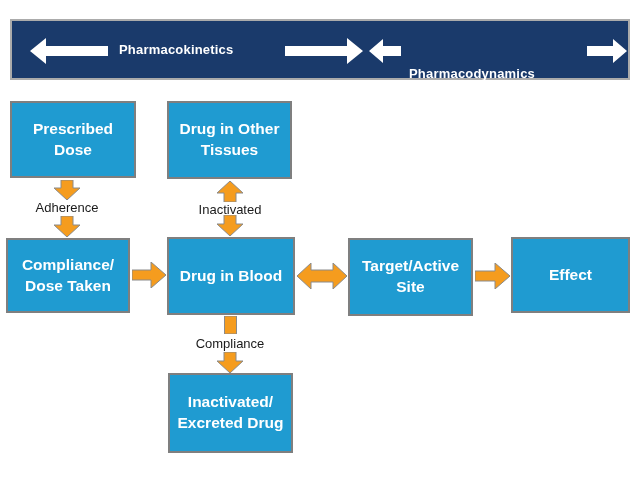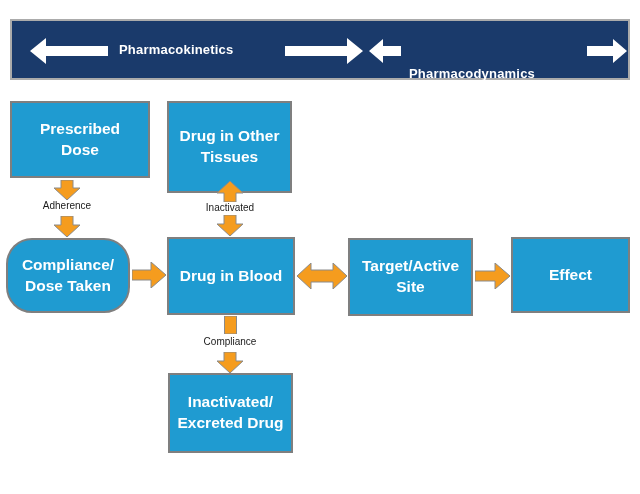--- a/index.html
+++ b/index.html
@@ -51,21 +51,21 @@
   .oarrow polygon, .oarrow rect {
     fill: var(--arrow-fill, #F59C1E);
     stroke: var(--arrow-outline, #8a8a8a);
     stroke-width: 1;
   }
 
   
   .flabel {
     position: absolute;
     color: var(--label-text, #1A1A1A);
-    font-size: 10px;
+    font-size: 13px;
     text-align: center;
     white-space: nowrap;
   }
 </style>
 </head>
 <body>
 
 <div class="canvas">
 
   <div class="title-bar">
@@ -78,27 +78,27 @@
     </svg>
     <svg class="harrow" style="left:357px; top:18px;" width="32" height="24" viewBox="0 0 32 24">
       <polygon points="0,12 14,0 14,7 32,7 32,17 14,17 14,24"></polygon>
     </svg>
     <span class="htext" style="left:397px;margin-top:24px;">Pharmacodynamics</span>
     <svg class="harrow" style="left:575px; top:18px;" width="40" height="24" viewBox="0 0 40 24">
       <polygon points="40,12 26,0 26,7 0,7 0,17 26,17 26,24"></polygon>
     </svg>
   </div>
 
-  <div class="pbox" style="left:10px;  top:101px; width:140px; height:77px;">Prescribed
+  <div class="pbox" style="left:10px;  top:101px; width:126px; height:77px;">Prescribed
 Dose</div>
 
-  <div class="pbox" style="left:167px; top:101px; width:125px; height:92px;">Drug in Other
+  <div class="pbox" style="left:167px; top:101px; width:125px; height:78px;">Drug in Other
 Tissues</div>
 
-  <div class="pbox" style="left:6px;   top:238px; width:124px; height:75px;border-radius:26px;">Compliance/
+  <div class="pbox" style="left:6px;   top:238px; width:124px; height:75px;">Compliance/
 Dose Taken</div>
 
   <div class="pbox" style="left:167px; top:237px; width:128px; height:78px;">Drug in Blood</div>
 
   <div class="pbox" style="left:348px; top:238px; width:125px; height:78px;">Target/Active
 Site</div>
 
   <div class="pbox" style="left:168px; top:373px; width:125px; height:80px;">Inactivated/
 Excreted Drug</div>
 

